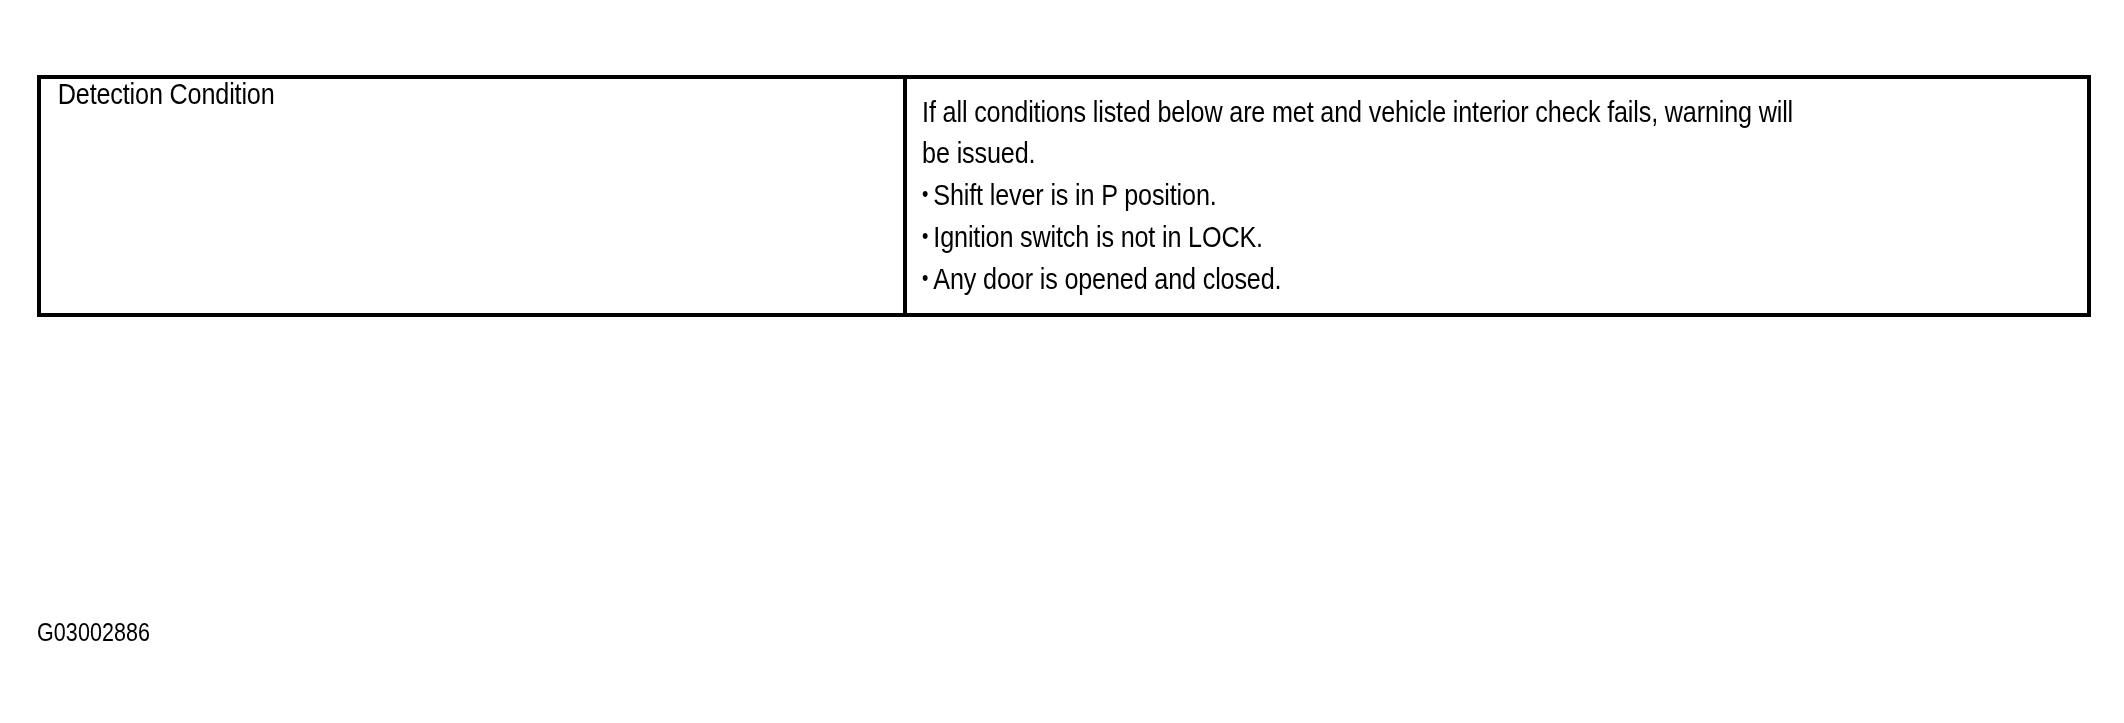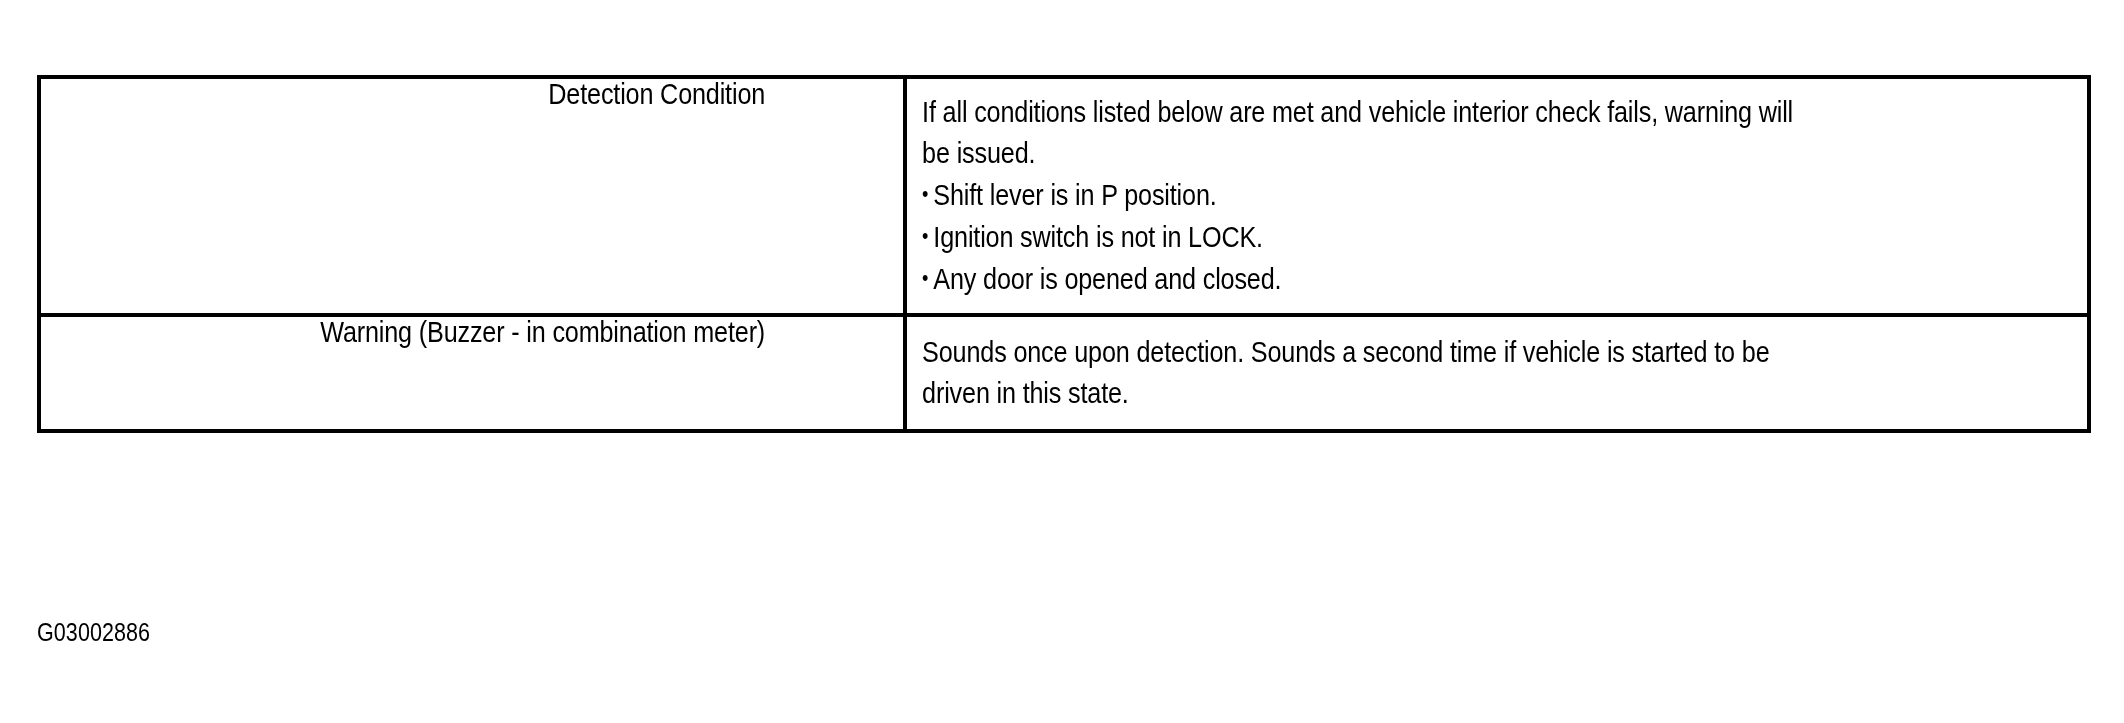--- a/index.html
+++ b/index.html
@@ -38,21 +38,20 @@
     vertical-align: top;
     background: #ffffff;
   }
 
   .col-label { width: 866px; }
   .col-value { width: 1184px; }
 
   
   .cell-label {
     vertical-align: middle;
-    text-align: right;
   }
   .cell-label .label-text {
     display: block;
     padding: 0 0 0 20px;
     font-size: 30px;
     line-height: 1.0;
     letter-spacing: -0.2px;
     transform: scaleX(0.84);
     transform-origin: left center;
     white-space: nowrap;
@@ -122,31 +121,20 @@
           <div class="value-block">
             <span class="value-line">If all conditions listed below are met and vehicle interior check fails, warning will</span>
             <span class="value-line">be issued.</span>
             <span class="value-line bullet">Shift lever is in P position.</span>
             <span class="value-line bullet">Ignition switch is not in LOCK.</span>
             <span class="value-line bullet">Any door is opened and closed.</span>
           </div>
         </td>
       </tr>
 
-      <tr class="row-buzzer">
-        <td class="cell-label">
-          <span class="label-text">Warning (Buzzer - in combination meter)</span>
-        </td>
-        <td class="cell-value">
-          <div class="value-block">
-            <span class="value-line">Sounds once upon detection. Sounds a second time if vehicle is started to be</span>
-            <span class="value-line">driven in this state.</span>
-          </div>
-        </td>
-      </tr>
 
 
 
     </tbody>
   </table>
 
   <div class="figure-caption">G03002886</div>
 
 </div>
 

